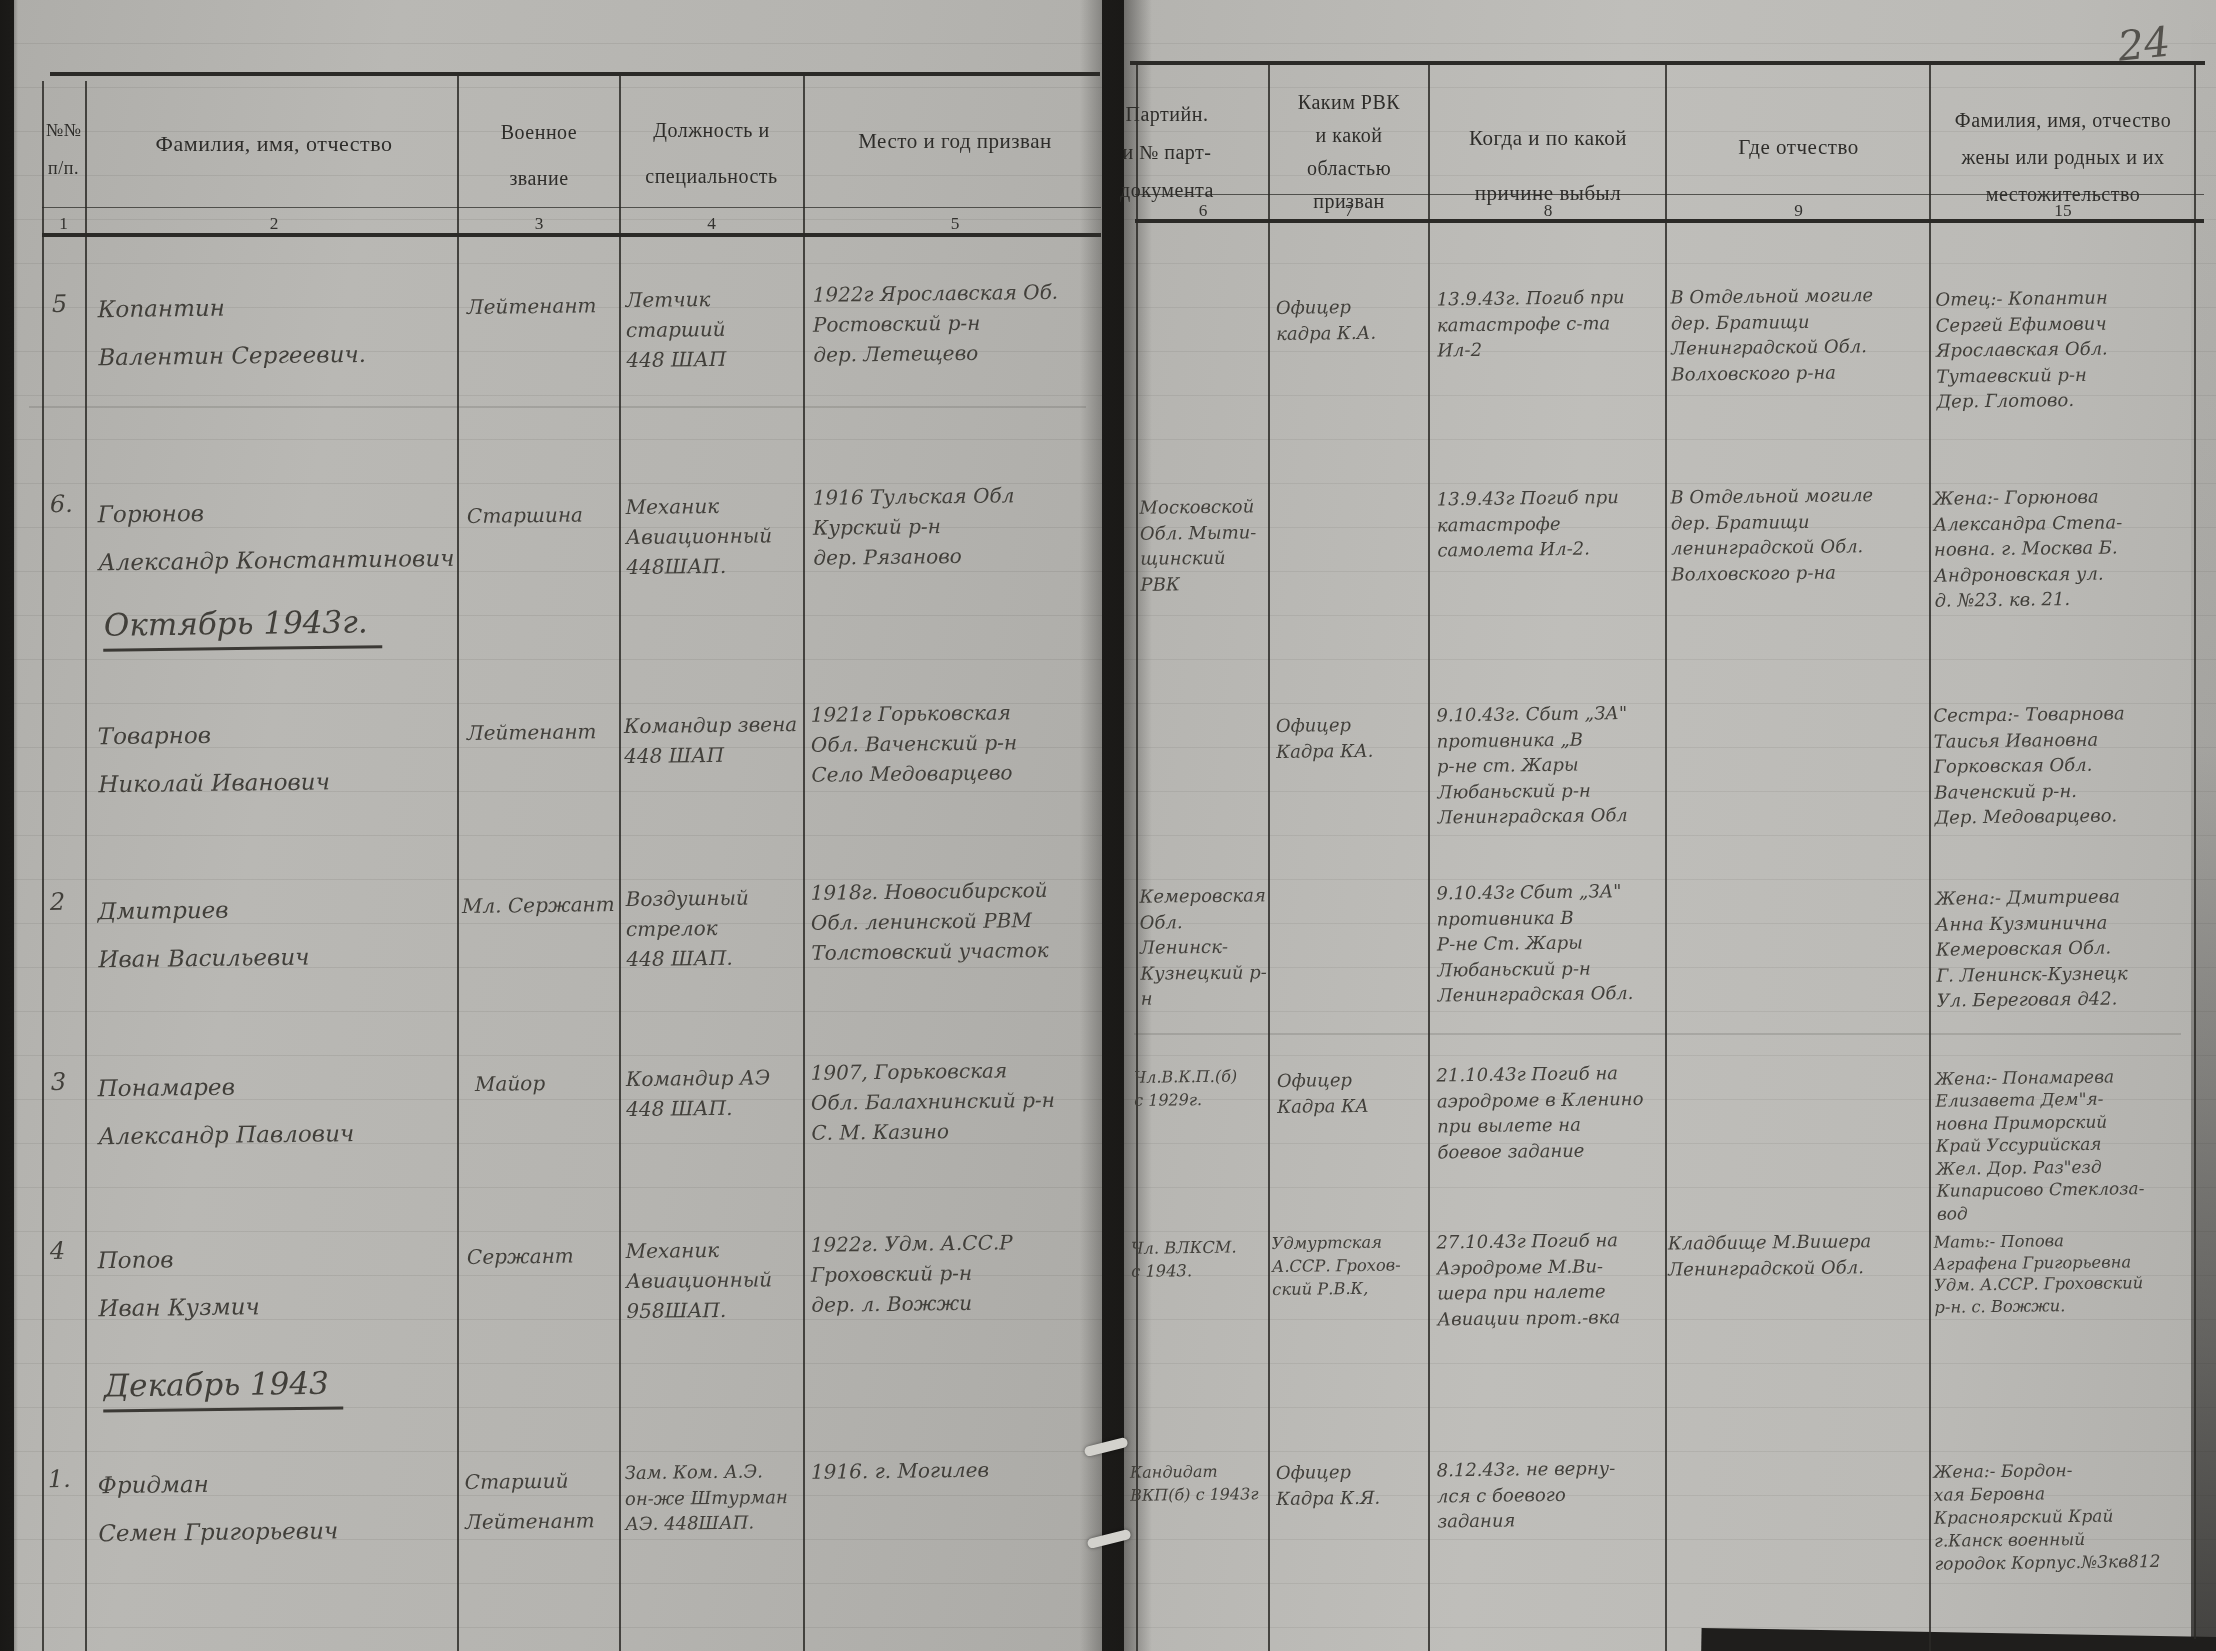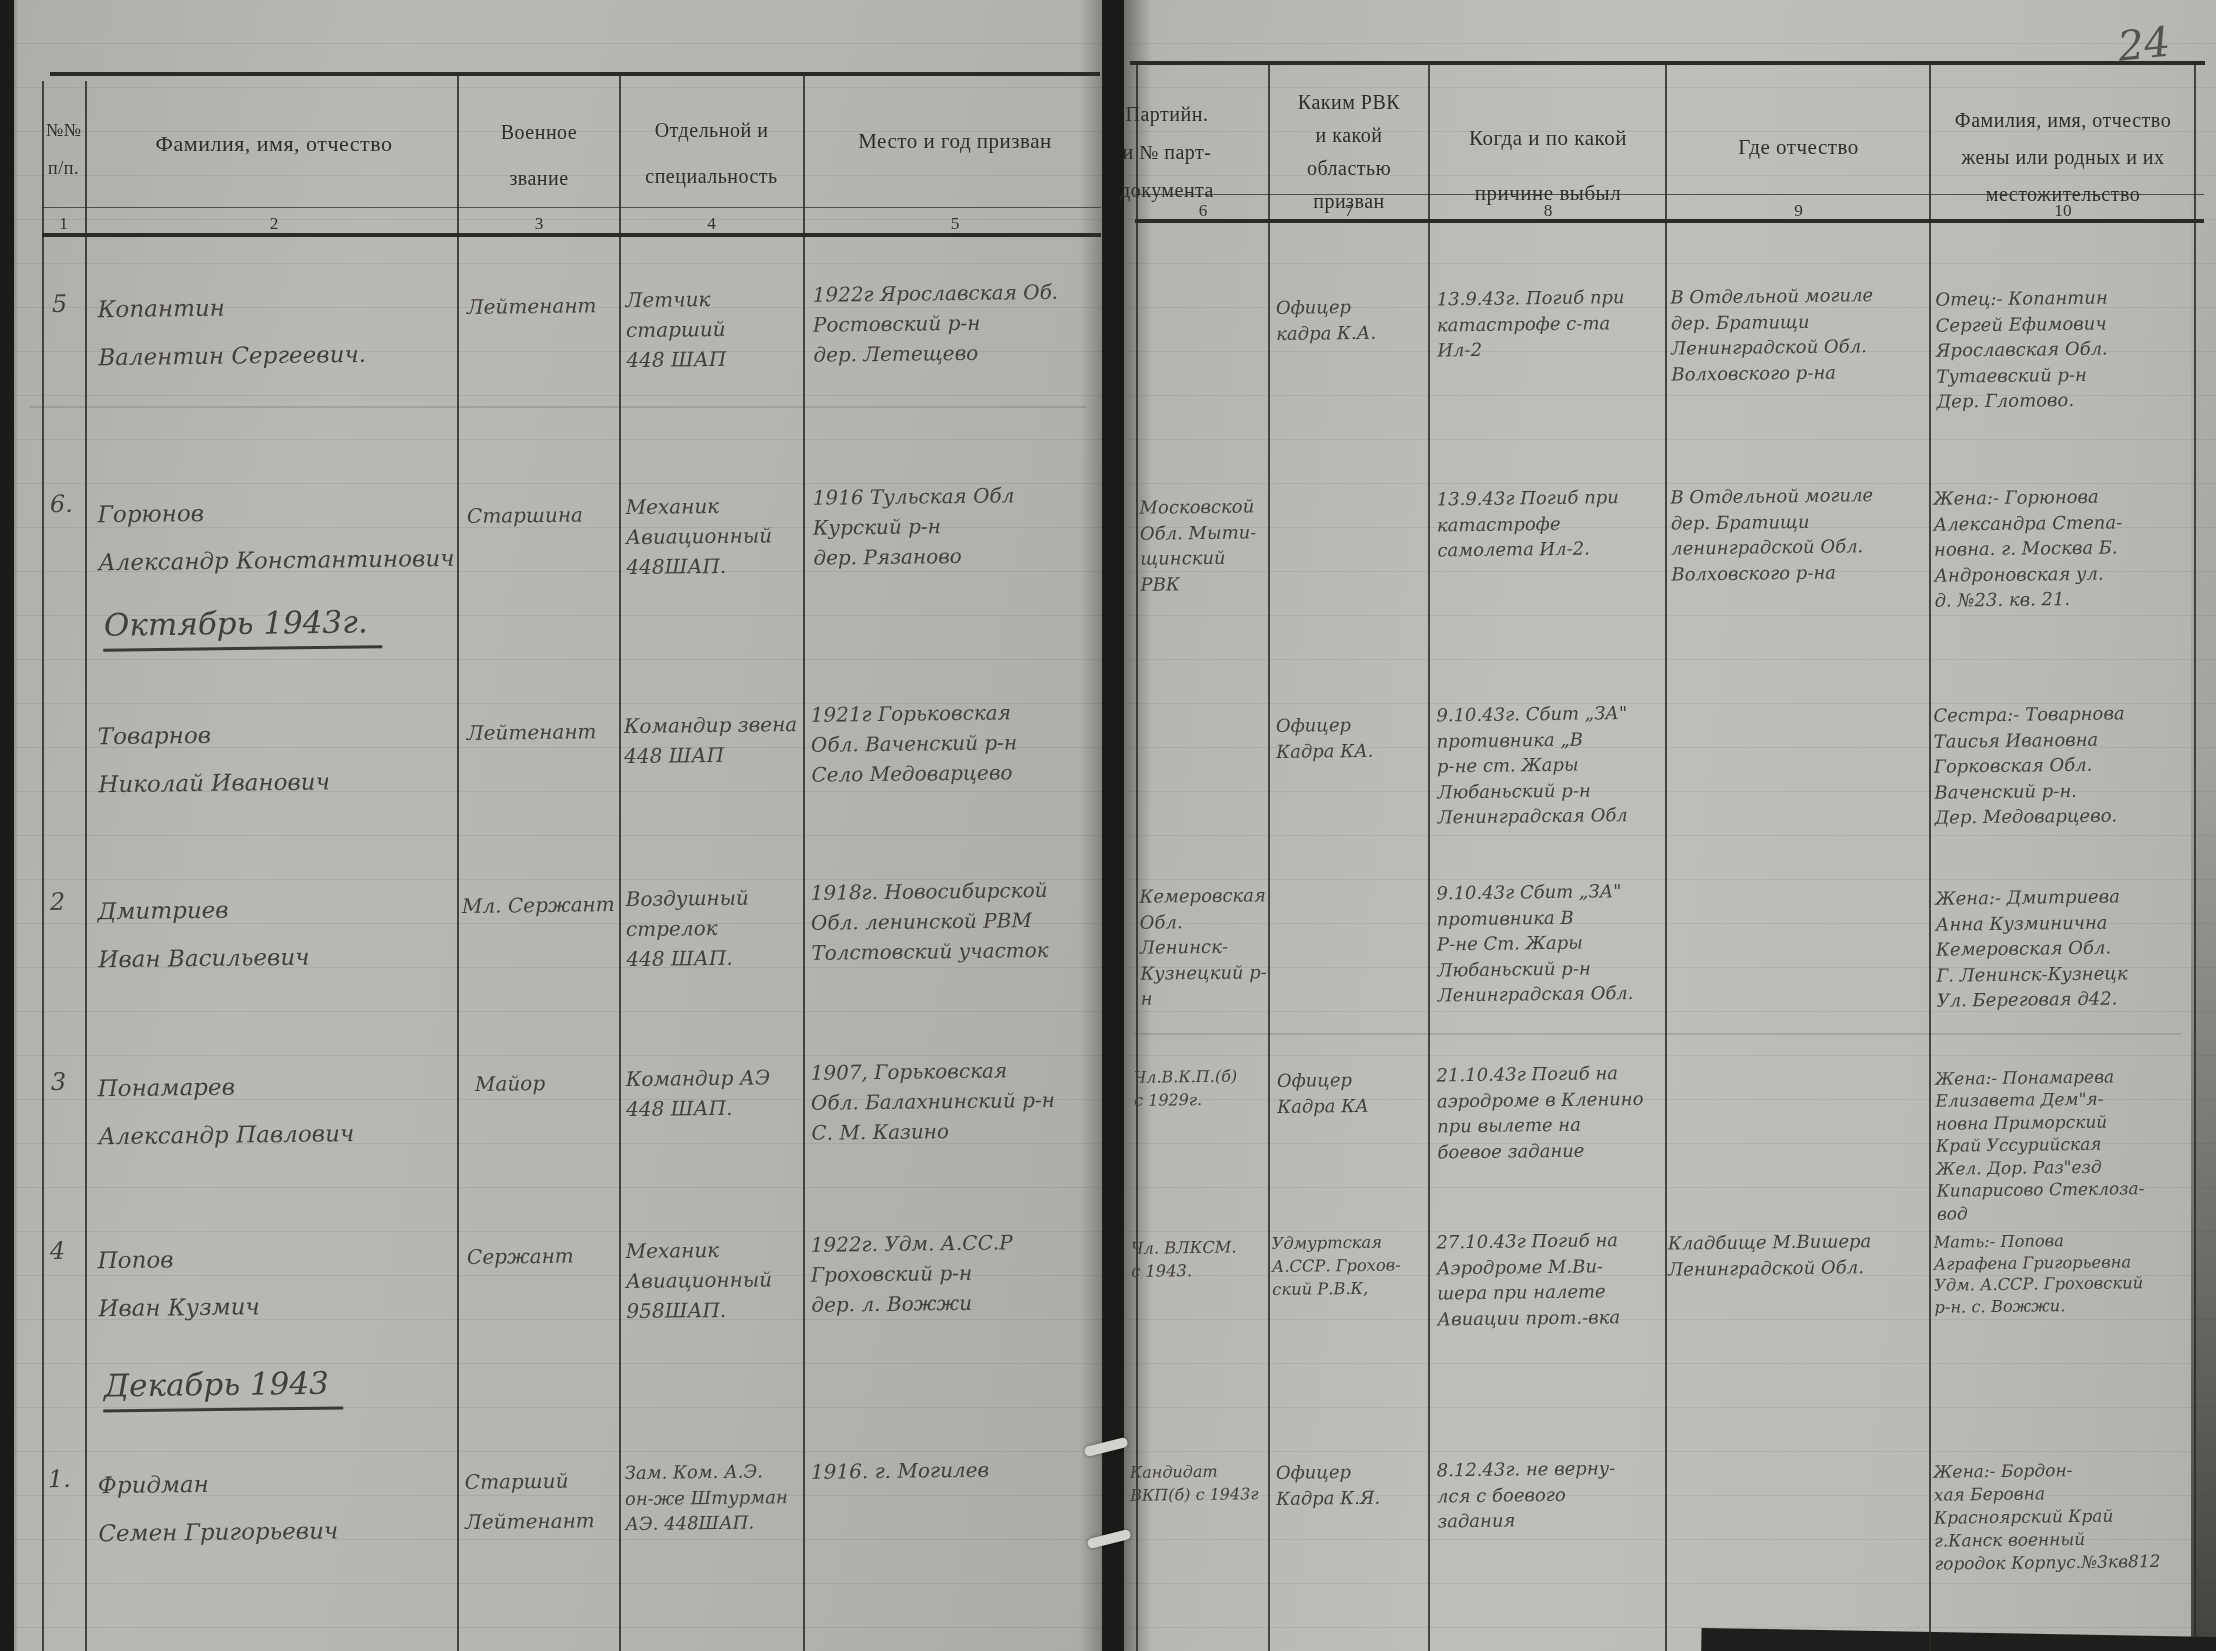--- a/index.html
+++ b/index.html
@@ -81,21 +81,21 @@
   <div class="vl" style="left:1428px;top:63px;height:1588px;"></div>
   <div class="vl" style="left:1665px;top:63px;height:1588px;"></div>
   <div class="vl" style="left:1929px;top:63px;height:1588px;"></div>
   <div class="vl" style="left:2194px;top:63px;height:1576px;"></div>
 
   <div class="ph" style="left:42px;top:112px;width:43px;font-size:18px;line-height:2.1;">№№
 п/п.</div>
   <div class="ph" style="left:96px;top:131px;width:356px;font-size:22px;">Фамилия, имя, отчество</div>
   <div class="ph" style="left:462px;top:109px;width:154px;font-size:20px;line-height:2.3;">Военное
 звание</div>
-  <div class="ph" style="left:622px;top:107px;width:179px;font-size:20px;line-height:2.3;">Отдельной и
+  <div class="ph" style="left:622px;top:107px;width:179px;font-size:20px;line-height:2.3;">Должность и
 специальность</div>
   <div class="ph" style="left:812px;top:129px;width:286px;font-size:21px;">Место и год призван</div>
   <div class="ph" style="left:1104px;top:95px;width:126px;font-size:20px;line-height:1.9;">Партийн.
 и № парт-
 документа</div>
   <div class="ph" style="left:1272px;top:86px;width:154px;font-size:20px;line-height:1.65;">Каким РВК
 и какой
 областью
 призван</div>
   <div class="ph" style="left:1434px;top:111px;width:228px;font-size:21px;line-height:2.6;text-align:center;">Когда и по какой
@@ -107,21 +107,21 @@
 
   <div class="colnum" style="left:42px;top:214px;width:43px;">1</div>
   <div class="colnum" style="left:96px;top:214px;width:356px;">2</div>
   <div class="colnum" style="left:462px;top:214px;width:154px;">3</div>
   <div class="colnum" style="left:622px;top:214px;width:179px;">4</div>
   <div class="colnum" style="left:812px;top:214px;width:286px;">5</div>
   <div class="colnum" style="left:1140px;top:201px;width:126px;">6</div>
   <div class="colnum" style="left:1272px;top:201px;width:154px;">7</div>
   <div class="colnum" style="left:1434px;top:201px;width:228px;">8</div>
   <div class="colnum" style="left:1670px;top:201px;width:257px;">9</div>
-  <div class="colnum" style="left:1932px;top:201px;width:262px;">10</div>
+  <div class="colnum" style="left:1932px;top:201px;width:262px;">15</div>
 
   <div class="hw num" style="left:52px;top:286px;">5</div>
   <div class="hw name" style="left:98px;top:283px;width:356px;">Копантин
 Валентин Сергеевич.</div>
   <div class="hw" style="left:467px;top:291px;width:150px;">Лейтенант</div>
   <div class="hw" style="left:626px;top:284px;width:175px;">Летчик
 старший
 448 ШАП</div>
   <div class="hw" style="left:813px;top:278px;width:288px;">1922г Ярославская Об.
 Ростовский р-н

